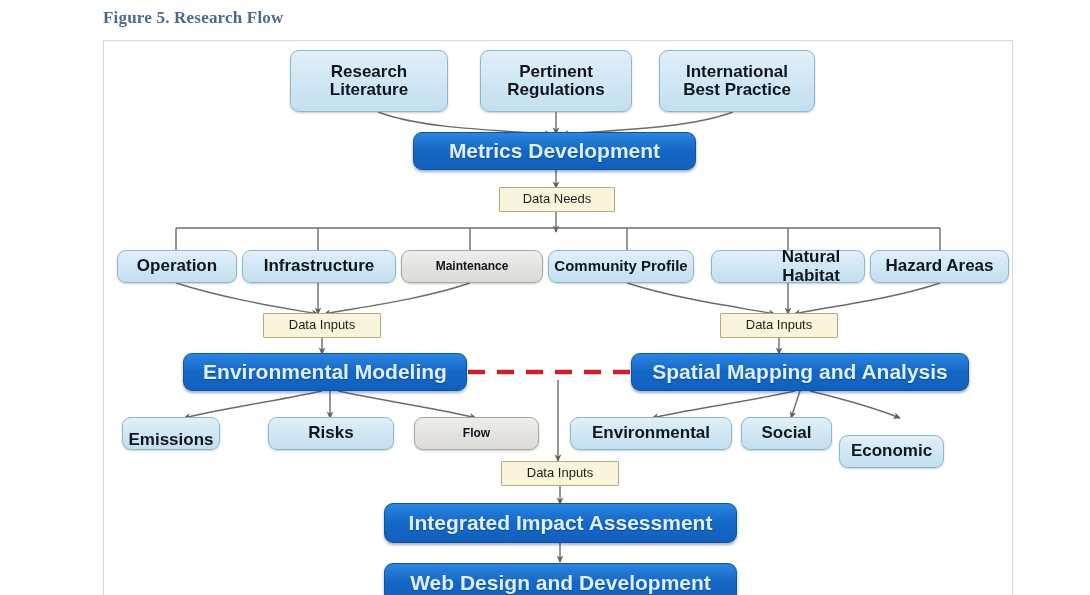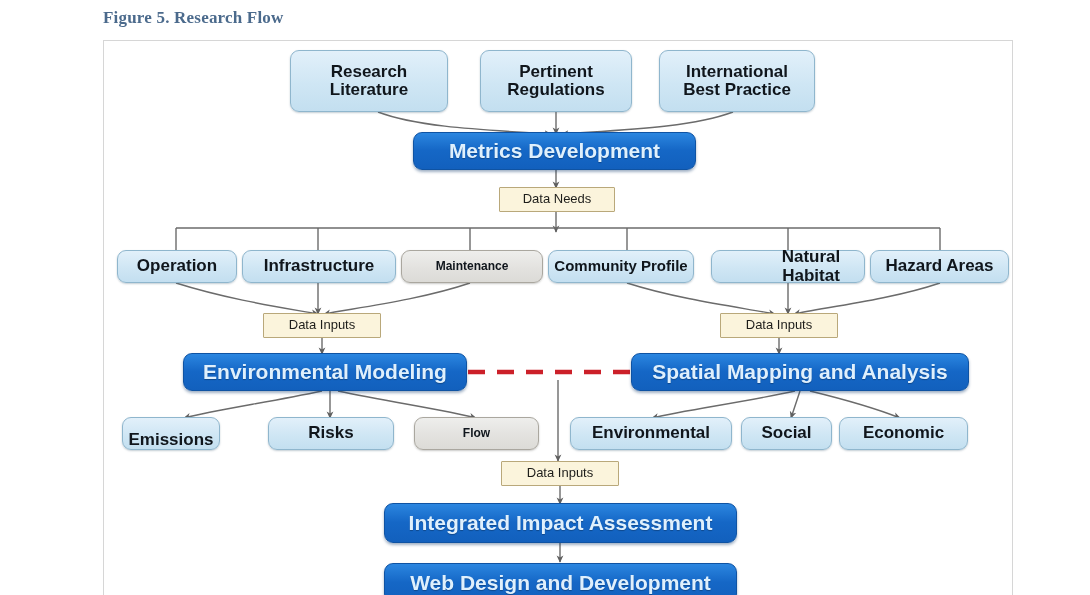--- a/index.html
+++ b/index.html
@@ -227,21 +227,21 @@
   </div>
   <div class="node n-grey" style="left:414px; top:417px; width:125px; height:33px;">
     <span>Flow</span>
   </div>
   <div class="node n-light" style="left:570px; top:417px; width:162px; height:33px;">
     <span>Environmental</span>
   </div>
   <div class="node n-light" style="left:741px; top:417px; width:91px; height:33px;">
     <span>Social</span>
   </div>
-  <div class="node n-light" style="left:839px; top:417px; width:129px; height:33px;">
+  <div class="node n-light" style="left:839px; top:435px; width:105px; height:33px;">
     <span>Economic</span>
   </div>
 
   <div class="node n-cream" style="left:501px; top:461px; width:118px; height:25px;">
     <span>Data Inputs</span>
   </div>
 
   <div class="node n-blue" style="left:384px; top:503px; width:353px; height:40px;">
     <span>Integrated Impact Assessment</span>
   </div>

